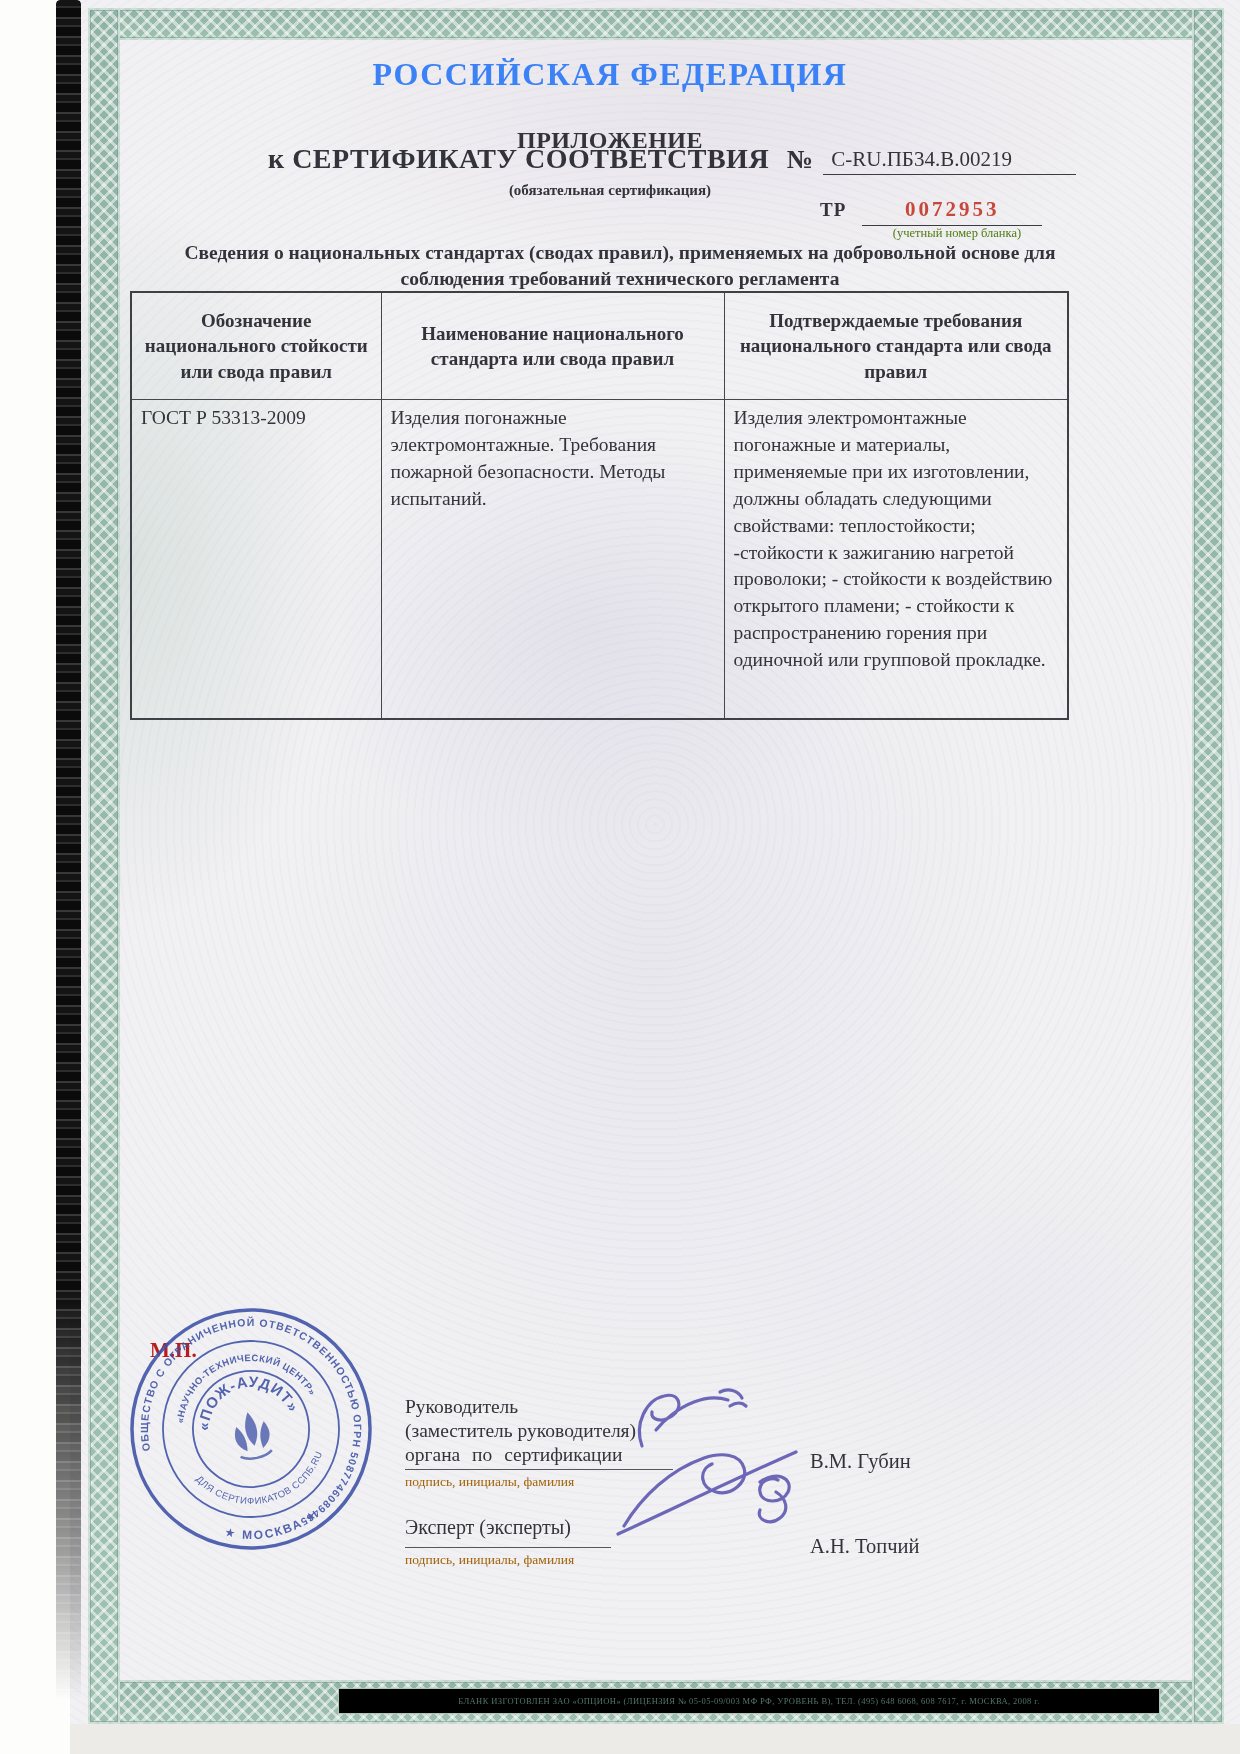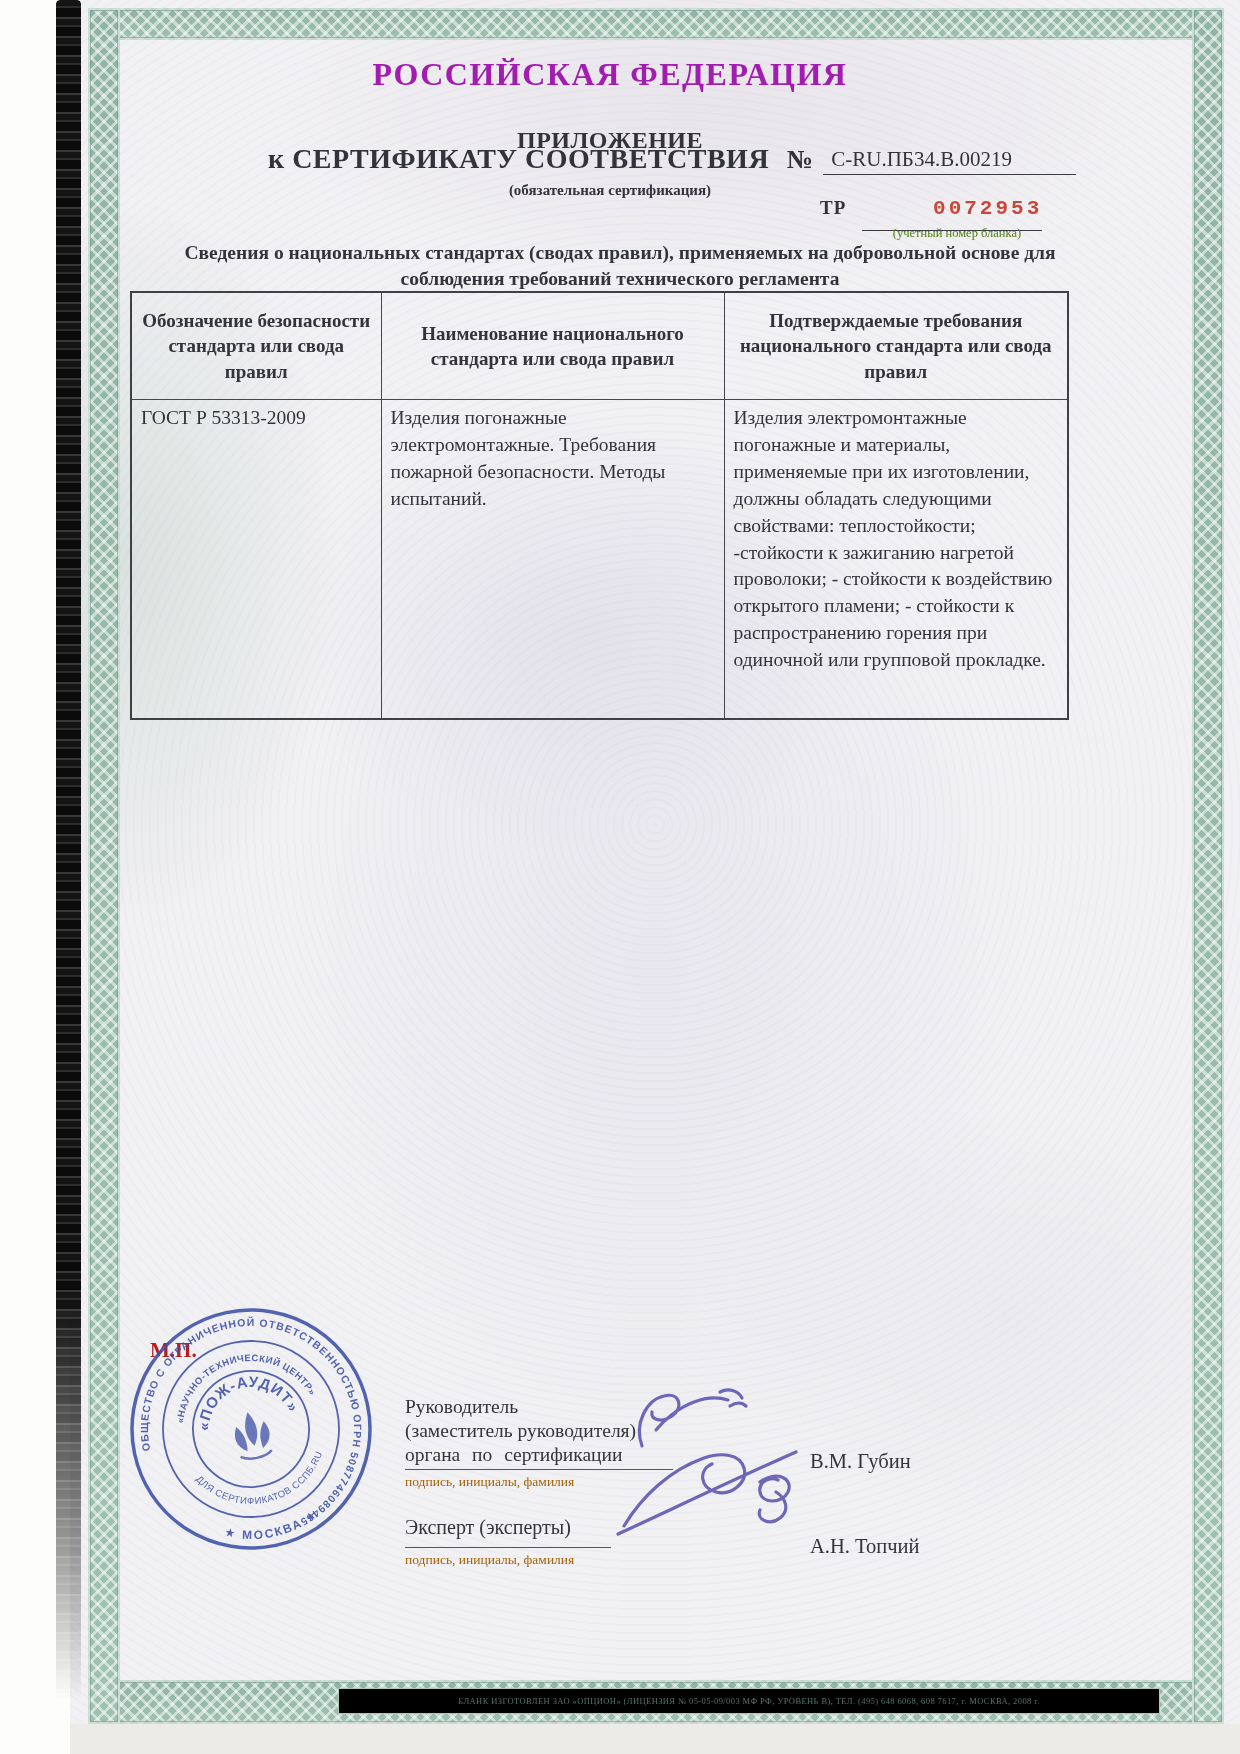--- a/index.html
+++ b/index.html
@@ -39,36 +39,36 @@
     box-shadow:inset 0 0 0 2px rgba(255,255,255,.55), inset 0 0 0 3px rgba(110,150,135,.55);
   }
   .band-top{left:88px;top:8px;width:1136px;height:32px;}
   .band-bottom{left:88px;bottom:30px;width:1136px;height:44px;}
   .band-left{left:88px;top:8px;width:32px;bottom:30px;}
   .band-right{left:1192px;top:8px;width:32px;bottom:30px;}
   .below-band{position:absolute;left:70px;right:0;bottom:0;height:30px;background:#ecebe8;z-index:1;}
 
   .abs{position:absolute;z-index:10;}
   .center-wrap{left:80px;width:1060px;text-align:center;}
-  .t-country{top:56px;font-size:32px;font-weight:bold;letter-spacing:1.5px;color:#a21caf;}
+  .t-country{top:56px;font-size:32px;font-weight:bold;letter-spacing:1.5px;color:#3b82f6;}
   .t-doc{top:127px;font-size:24px;font-weight:bold;letter-spacing:.5px;}
   .cert-line{left:268px;top:143px;white-space:nowrap;}
   .cert-title{font-size:28px;font-weight:bold;letter-spacing:.5px;}
   .num-sign{font-size:26px;font-weight:bold;margin-left:14px;}
   .cert-number{
     display:inline-block;font-size:21px;min-width:215px;padding:0 30px 2px 8px;
     border-bottom:1.6px solid #3b3b42;margin-left:6px;vertical-align:2px;
   }
   .t-oblig{top:182px;font-size:15px;font-weight:bold;}
   .tr-row{left:820px;top:197px;white-space:nowrap;}
   .tr-label{font-size:19px;font-weight:bold;letter-spacing:1px;margin-right:12px;}
   .blank-number{
-    display:inline-block;width:180px;text-align:right;border-bottom:1.4px solid #3b3b42;
-    font-family:Liberation Mono, monospace;font-size:21px;font-weight:bold;
-    letter-spacing:3px;color:#c8473b;padding-bottom:10px;
+    display:inline-block;width:180px;text-align:center;border-bottom:1.4px solid #3b3b42;
+    font-family:Liberation Serif, serif;font-size:21px;font-weight:bold;
+    letter-spacing:3px;color:#c8473b;padding-bottom:3px;
   }
   .blank-note{left:862px;top:226px;width:190px;text-align:center;font-size:12.5px;color:#4d7c0f;}
   .t-intro{left:140px;top:240px;width:960px;text-align:center;font-size:19.5px;font-weight:bold;line-height:1.35;}
 
   table.std-table{
     position:absolute;left:130px;top:291px;width:937px;z-index:10;
     border-collapse:collapse;table-layout:fixed;
     font-size:19px;line-height:1.33;
   }
   table.std-table th,table.std-table td{
@@ -139,21 +139,21 @@
 <div class="abs t-intro">Сведения о национальных стандартах (сводах правил), применяемых на добровольной основе для соблюдения требований технического регламента</div>
 
 <table class="std-table">
   <colgroup>
       <col style="width:250px">
       <col style="width:343px">
       <col style="width:344px">
     </colgroup>
   <thead>
     <tr>
-      <th>Обозначение безопасности стандарта или свода правил</th>
+      <th>Обозначение национального стойкости или свода правил</th>
       <th>Наименование национального стандарта или свода правил</th>
       <th>Подтверждаемые требования национального стандарта или свода правил</th>
     </tr>
   </thead>
   <tbody>
     <tr>
       <td>ГОСТ Р 53313-2009</td>
       <td>Изделия погонажные электромонтажные. Требования пожарной безопасности. Методы испытаний.</td>
       <td>Изделия электромонтажные погонажные и материалы, применяемые при их изготовлении, должны обладать следующими свойствами: теплостойкости; -стойкости к зажиганию нагретой проволоки; - стойкости к воздействию открытого пламени; - стойкости к распространению горения при одиночной или групповой прокладке.</td>
     </tr>

